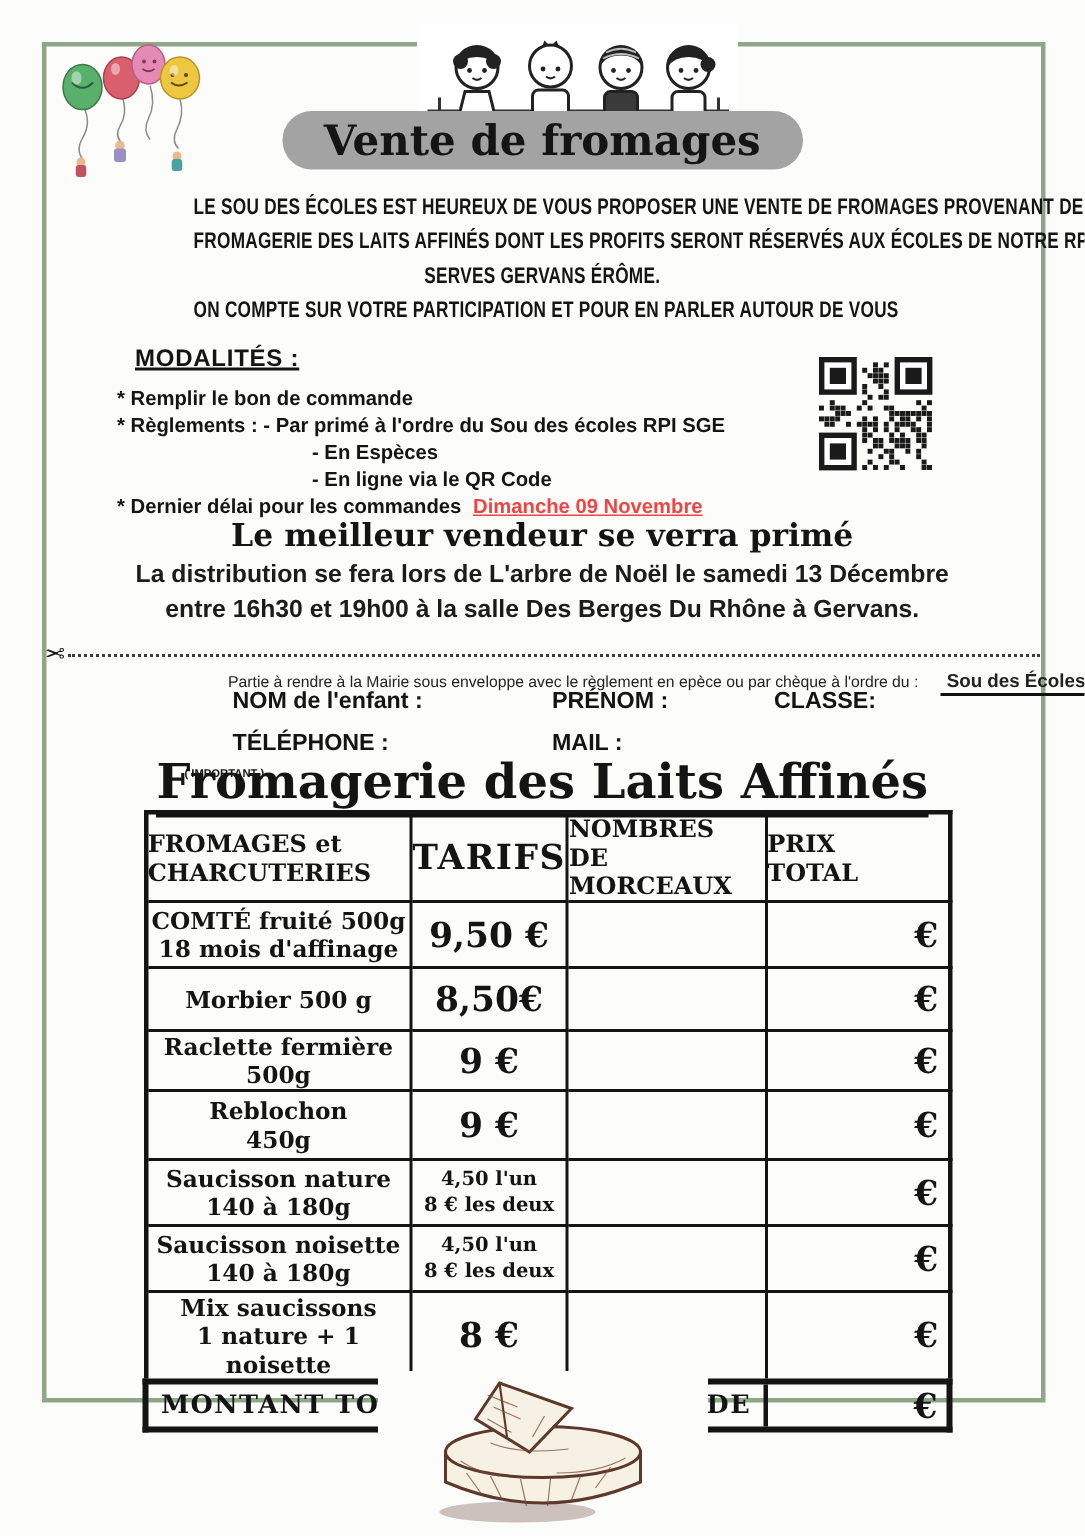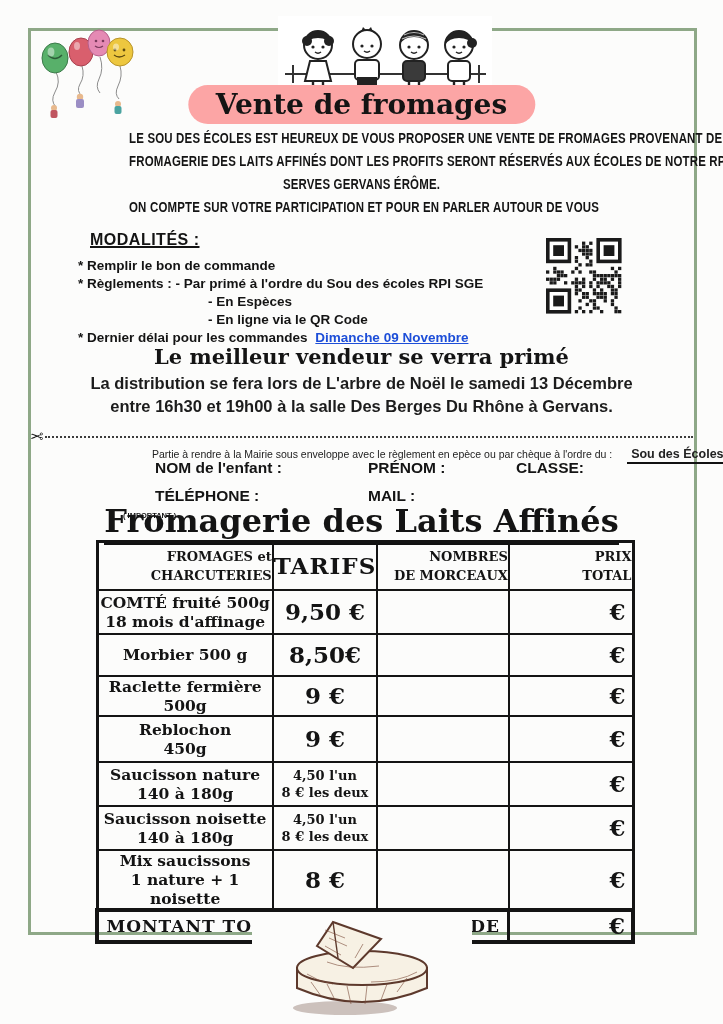--- a/index.html
+++ b/index.html
@@ -7,35 +7,35 @@
   body { position:relative; background:#fcfcfb; color:#141414;
          font-family:"Liberation Sans", sans-serif; overflow:hidden; }
 
   .frame { position:absolute; left:28px; top:28px; width:669px; height:907px;
            border:3px solid #8ea887; }
 
   .balloons { position:absolute; left:34px; top:28px; }
   .children { position:absolute; left:278px; top:16px; width:214px; height:84px;
               background:#fff; display:flex; align-items:center; justify-content:center; }
 
-  .title-pill { position:absolute; top:85px; left:50%; transform:translateX(-50%);
-                background:#fca5a5; border-radius:24px; padding:3px 28px;
+  .title-pill { position:absolute; top:74px; left:50%; transform:translateX(-50%);
+                background:#a3a3a3; border-radius:24px; padding:3px 28px;
                 font-family:"DejaVu Serif", serif; font-weight:bold; font-size:28px;
                 white-space:nowrap; }
 
   .intro { position:absolute; top:126px; left:88px; width:547px; text-align:center; }
   .intro-line { white-space:nowrap; font-weight:bold; font-size:13.5px; line-height:23px;
                 transform:scale(0.85,1.12); transform-origin:50% 50%; letter-spacing:0.2px; }
 
   .modalites { position:absolute; left:78px; top:231px; width:460px; }
   .mod-heading { margin-left:12px; font-size:16px; font-weight:bold;
                  text-decoration:underline; text-decoration-thickness:2px; letter-spacing:0.5px; }
   .mod-lines { margin-top:8px; font-weight:bold; font-size:13.5px; line-height:18px; }
   .mod-lines .sub { padding-left:130px; }
-  .deadline { color:#1d4ed8; text-decoration:underline; margin-left:4px; }
+  .deadline { color:#ef4444; text-decoration:underline; margin-left:4px; }
 
   .qr { position:absolute; left:544px; top:236px; }
 
   .prize-head { position:absolute; top:344px; width:100%; text-align:center;
                 font-family:"DejaVu Serif", serif; font-weight:bold; font-size:21px; }
   .distribution { position:absolute; top:372px; width:100%; text-align:center;
                   font-weight:bold; font-size:16.5px; line-height:22.5px; color:#1c1c1c; }
 
   .cutline { position:absolute; top:429px; left:30px; width:663px; height:16px;
              display:flex; align-items:center; }
@@ -57,21 +57,21 @@
 
   .form-heading { position:absolute; top:502px; width:100%; text-align:center; }
   .form-heading span { font-family:"DejaVu Serif", serif; font-weight:bold; font-size:32px;
                        border-bottom:3px solid #111; padding-bottom:2px; }
 
   table.order { position:absolute; left:95px; top:540px; width:540px;
                 border-collapse:collapse; border:3px solid #141414;
                 font-family:"DejaVu Serif", serif; }
   table.order th, table.order td { border:2px solid #141414; vertical-align:middle; }
   col.c1 { width:180px; } col.c2 { width:95px; } col.c3 { width:135px; } col.c4 { width:130px; }
-  th .hl { font-weight:bold; font-size:13px; line-height:19px; text-align:right; }
+  th .hl { font-weight:bold; font-size:16px; line-height:19px; text-align:left; }
   th .hl-big { font-weight:bold; font-size:23px; text-align:center; letter-spacing:1px; }
   .c-name { text-align:center; font-weight:bold; font-size:15.5px; line-height:19px; }
   .c-price { text-align:center; font-weight:bold; font-size:23px; }
   .c-price.small div { font-size:13px; line-height:17px; font-weight:bold; }
   .c-total { text-align:right; font-weight:bold; font-size:23px; padding-right:6px; }
   tr.total-row td { border-top:4px solid #141414; border-bottom:4px solid #141414; }
   tr.total-row td:first-child { border-left:4px solid #141414; }
   tr.total-row td:last-child { border-right:4px solid #141414; border-left:3px solid #141414; }
   .total-label { text-align:center; font-weight:bold; font-size:17px; letter-spacing:1px; }
 

